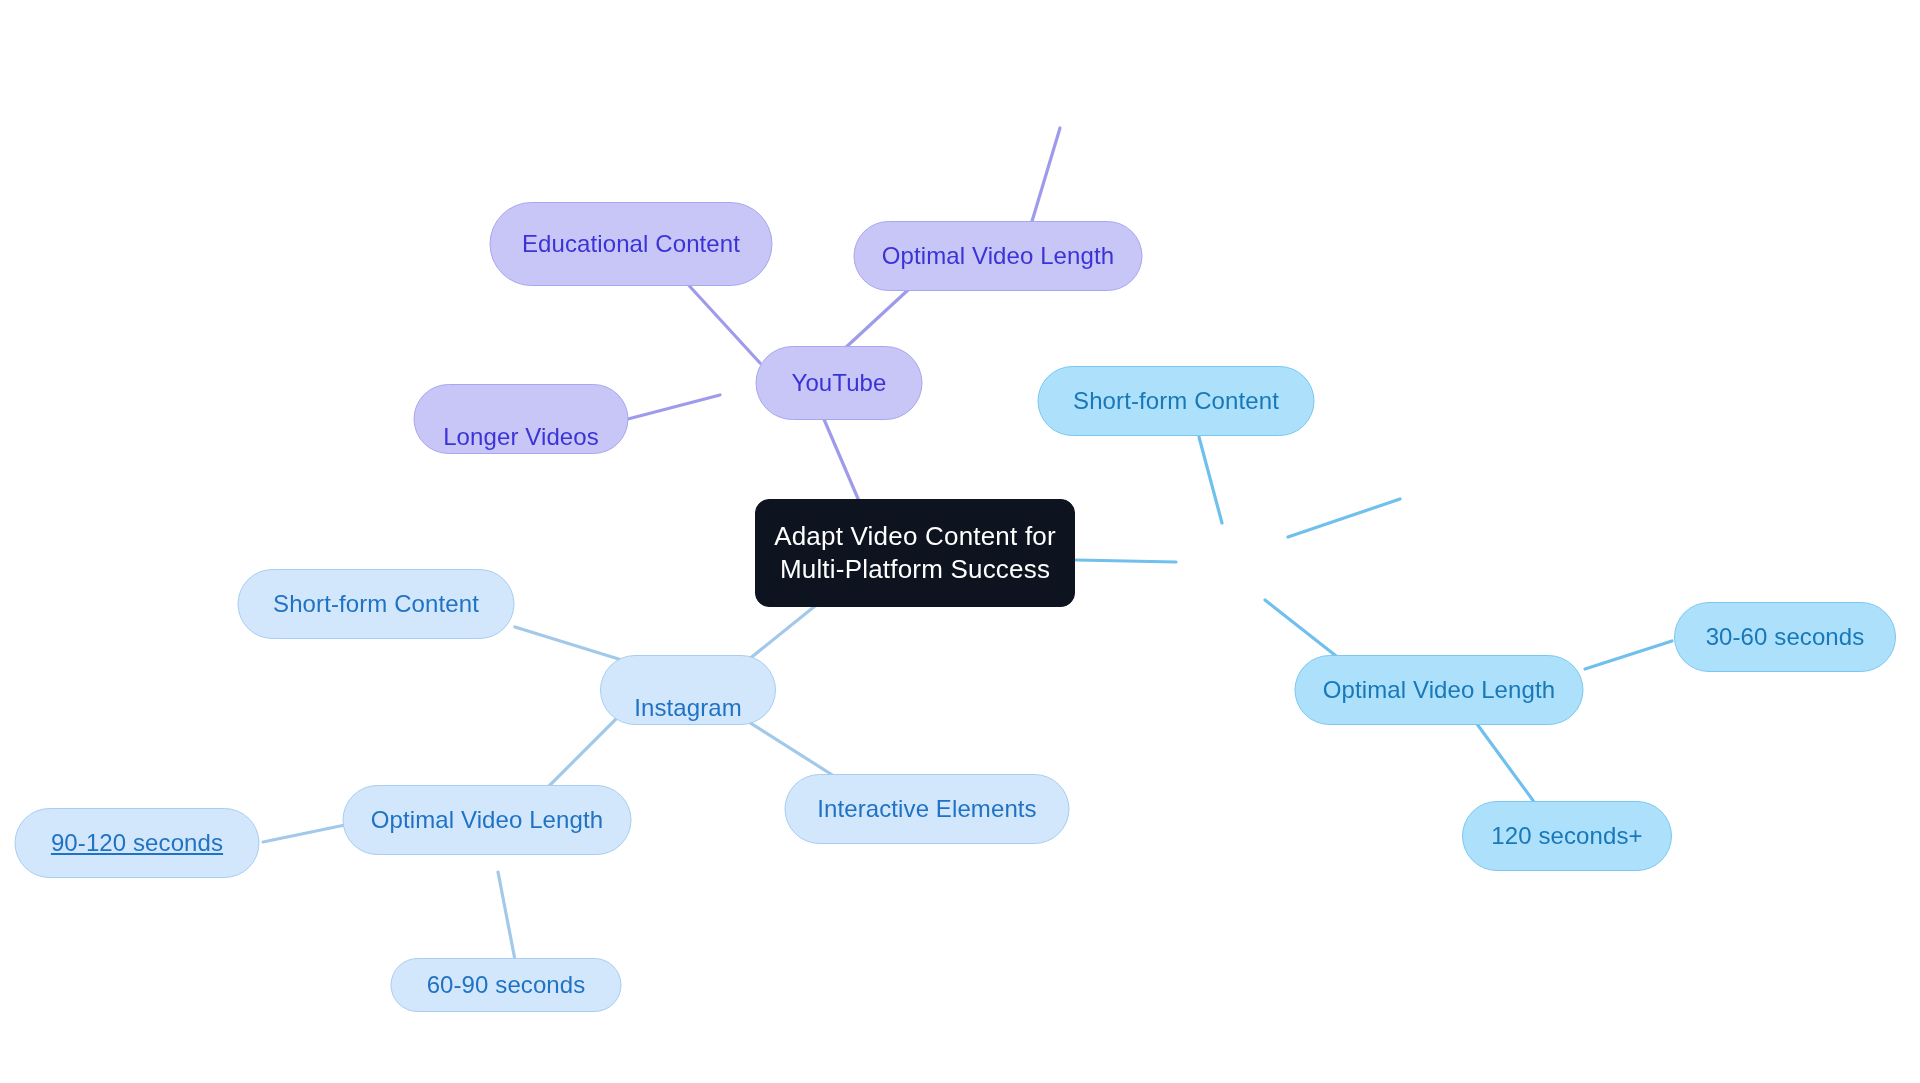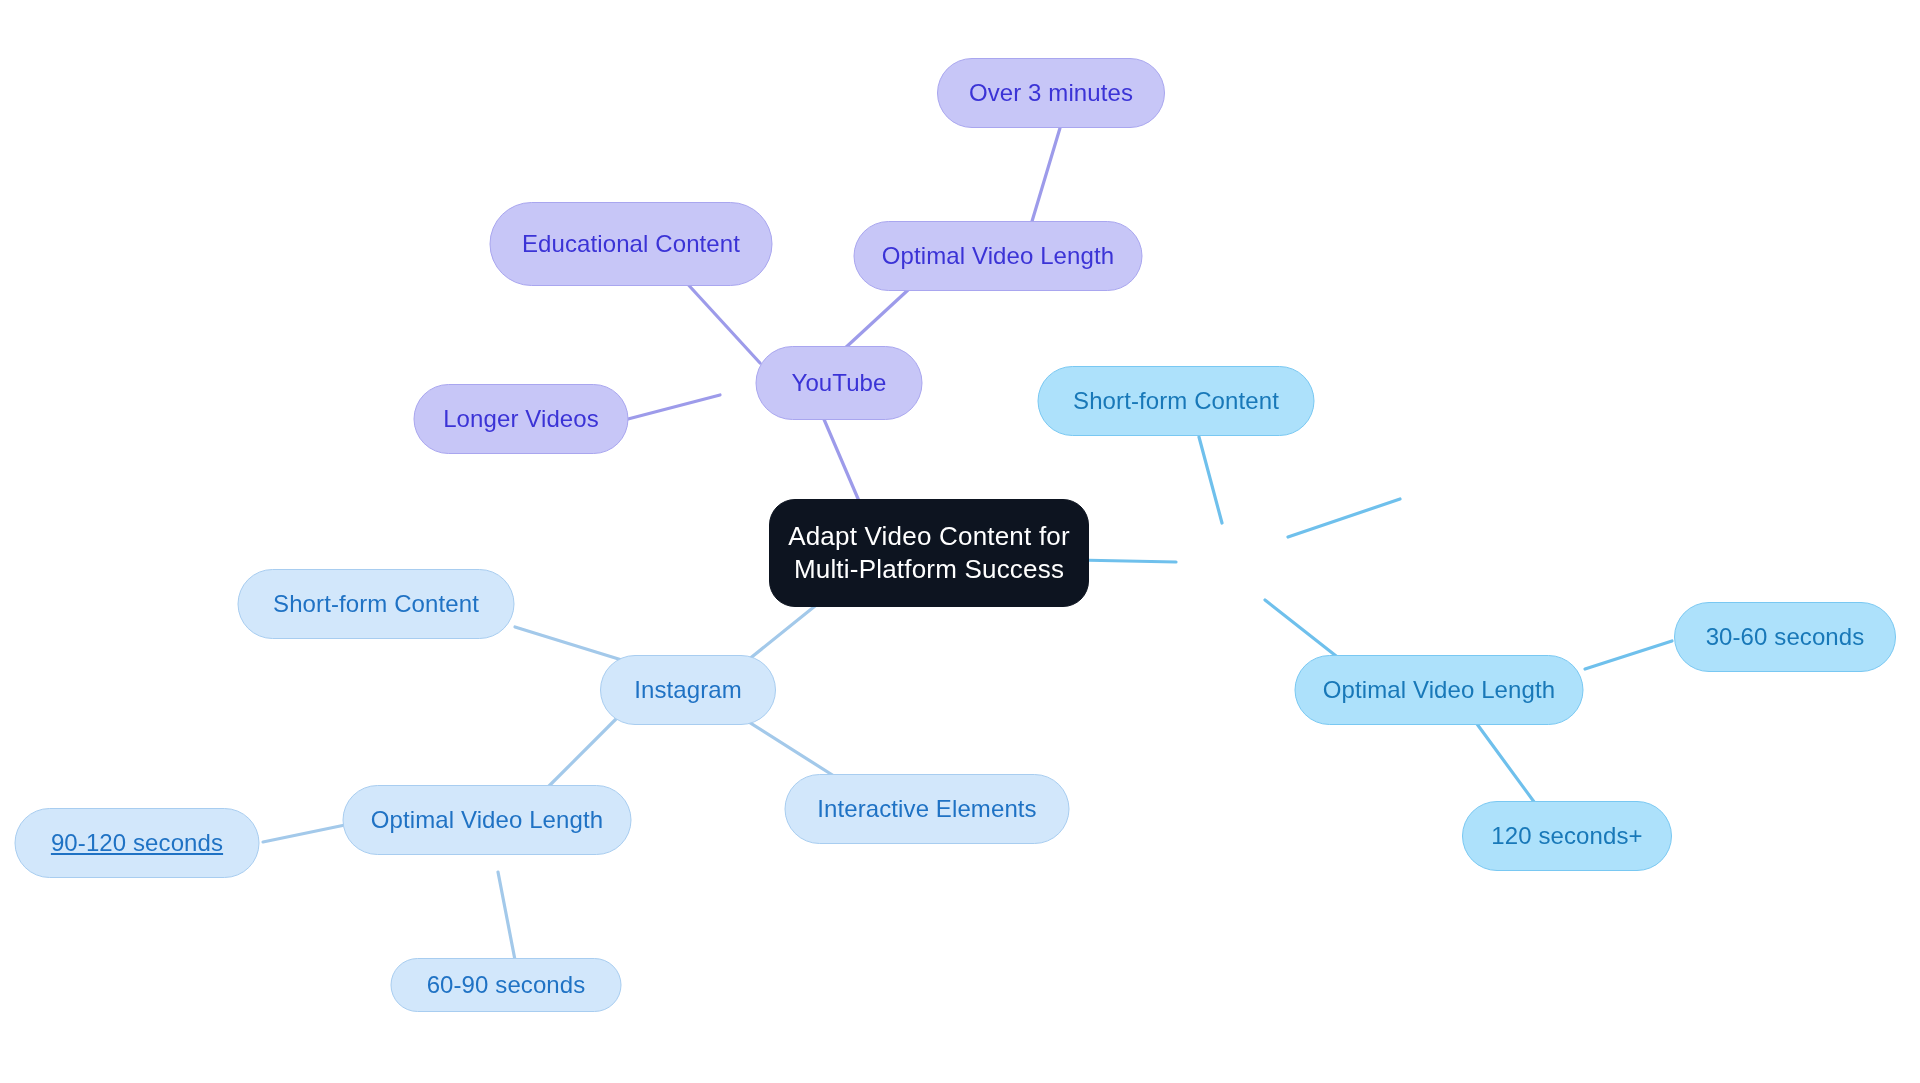--- a/index.html
+++ b/index.html
@@ -34,25 +34,24 @@
     border-width: 1.6px;
     white-space: pre;
     line-height: 1.28;
     letter-spacing: 0.1px;
     transform: translate(-50%, -50%);
   }
   .node.root {
     background: #0d1420;
     border-color: #0d1420;
     color: #ffffff;
-    border-radius: 26px;
+    border-radius: 14px;
     font-size: 26px;
     letter-spacing: 0.2px;
     padding: 0 20px;
-    margin-left: 14px;
   }
   .node.purple {
     background: #c7c6f7;
     border-color: #a9a6ef;
     color: #3b33d6;
   }
   .node.blue {
     background: #ade1fb;
     border-color: #79c8f2;
     color: #1878b8;
@@ -114,51 +113,48 @@
   </div>
 
   <div class="node purple lvl1" style="left:839px; top:383px; width:167px; height:74px;">
     <span>YouTube</span>
   </div>
 
   <div class="node purple lvl2" style="left:631px; top:244px; width:283px; height:84px;">
     <span>Educational Content</span>
   </div>
 
-  <div class="node purple lvl2" style="left:521px; top:419px; width:215px; height:70px;">
+  <div class="node purple lvl2" style="left:521px; top:419px; width:215px; height:70px;align-items:flex-end;">
     <span>Longer Videos</span>
   </div>
 
   <div class="node purple lvl2" style="left:998px; top:256px; width:289px; height:70px;">
     <span>Optimal Video Length</span>
   </div>
 
-  <div class="node purple lvl3" style="left:1051px; top:93px; width:228px; height:70px;">
-    <span>Over 3 minutes</span>
-  </div>
 
 
   <div class="node blue lvl2" style="left:1176px; top:401px; width:277px; height:70px;">
     <span>Short-form Content</span>
   </div>
 
 
   <div class="node blue lvl2" style="left:1439px; top:690px; width:289px; height:70px;">
     <span>Optimal Video Length</span>
   </div>
 
   <div class="node blue lvl3" style="left:1785px; top:637px; width:222px; height:70px;">
     <span>30-60 seconds</span>
   </div>
 
   <div class="node blue lvl3" style="left:1567px; top:836px; width:210px; height:70px;">
     <span>120 seconds+</span>
   </div>
 
-  <div class="node paleblue lvl1" style="left:688px; top:690px; width:176px; height:70px;">
+  <div class="node paleblue lvl1" style="left:688px; top:690px; width:176px; height:70px;align-items:flex-end;">
     <span>Instagram</span>
   </div>
 
   <div class="node paleblue lvl2" style="left:376px; top:604px; width:277px; height:70px;">
     <span>Short-form Content</span>
   </div>
 
   <div class="node paleblue lvl2" style="left:927px; top:809px; width:285px; height:70px;">
     <span>Interactive Elements</span>
   </div>

